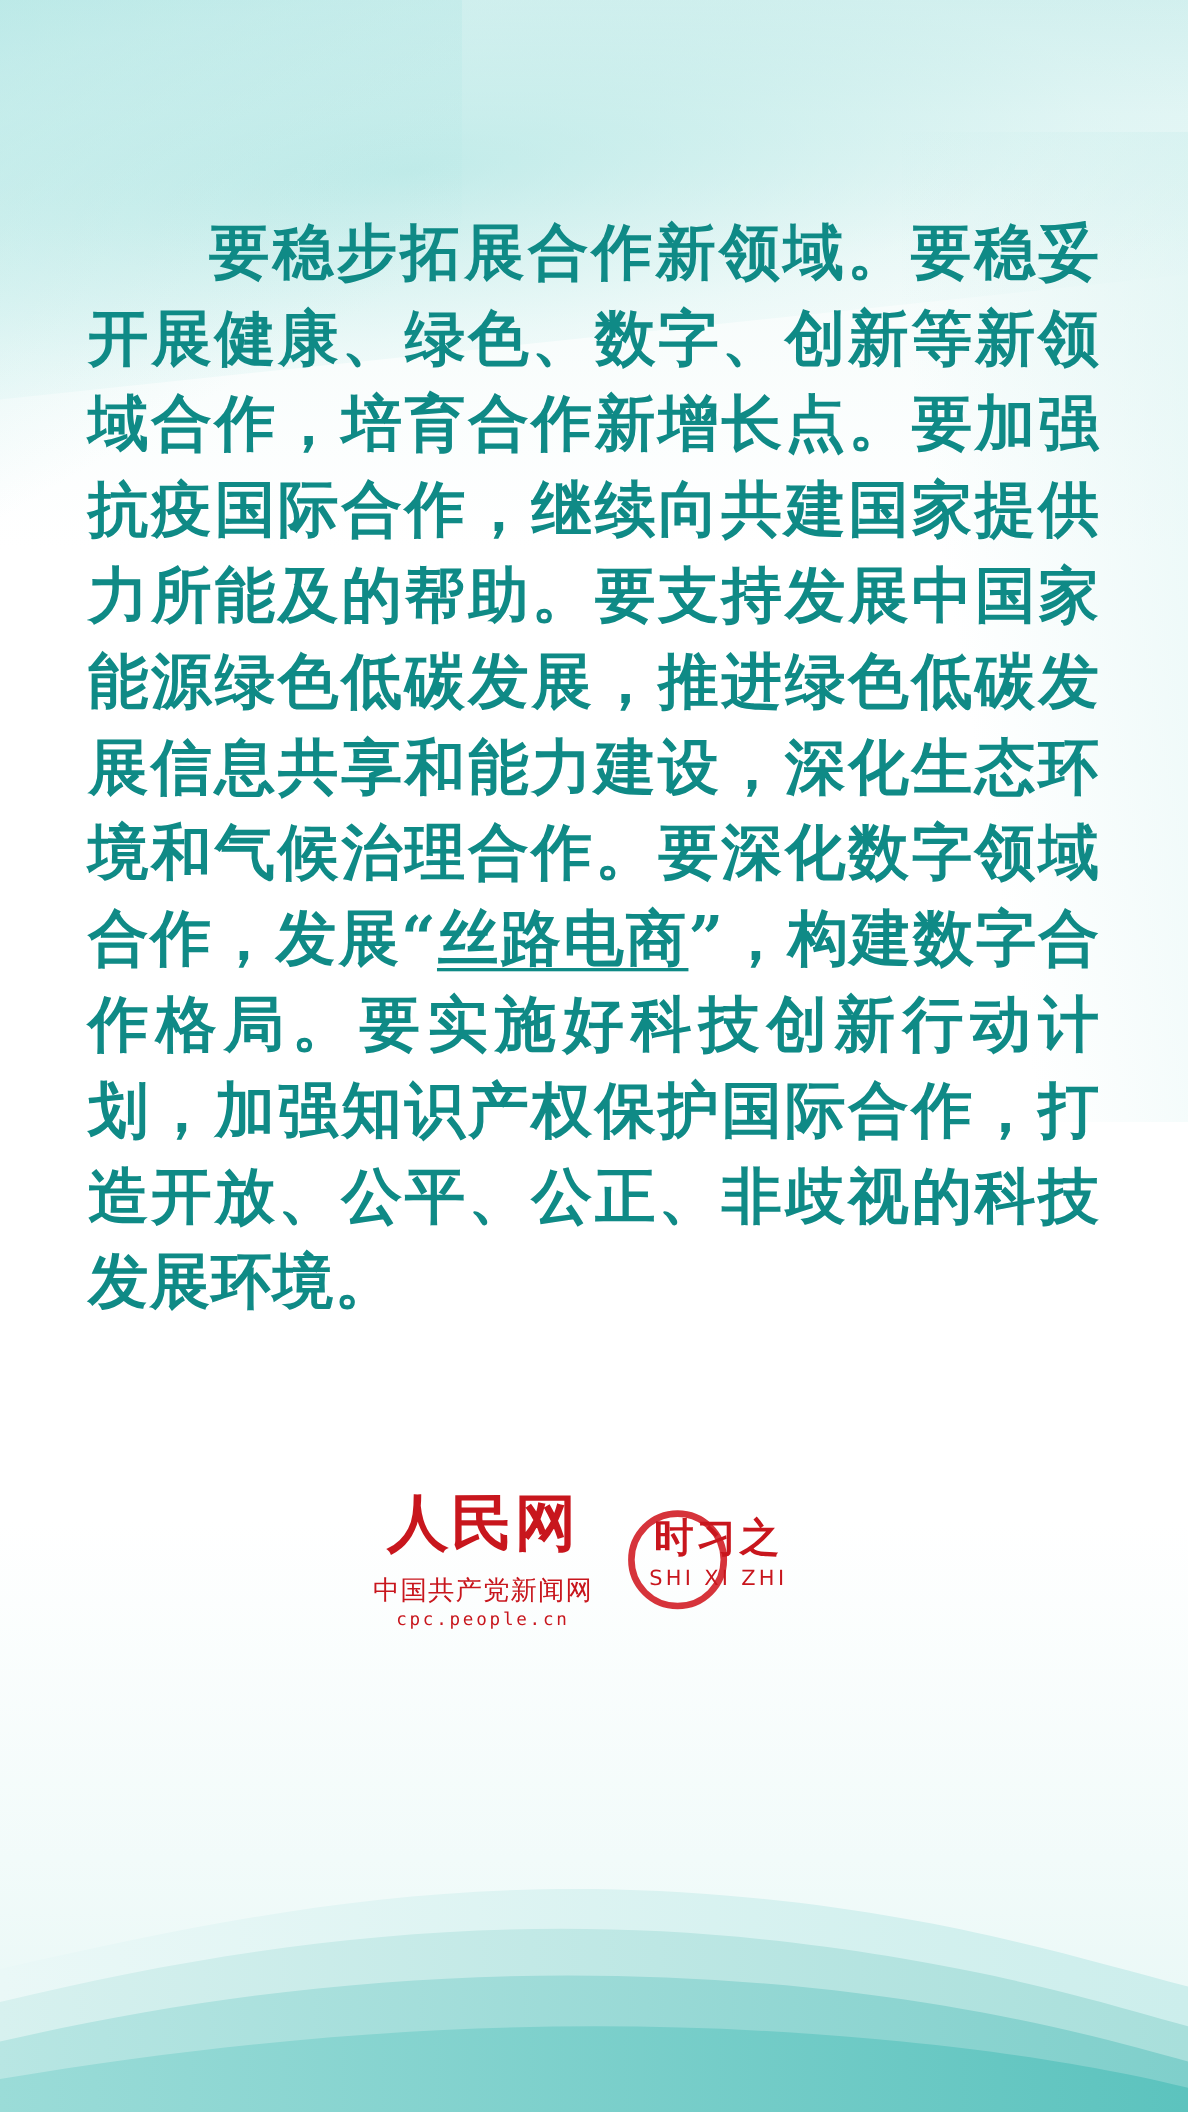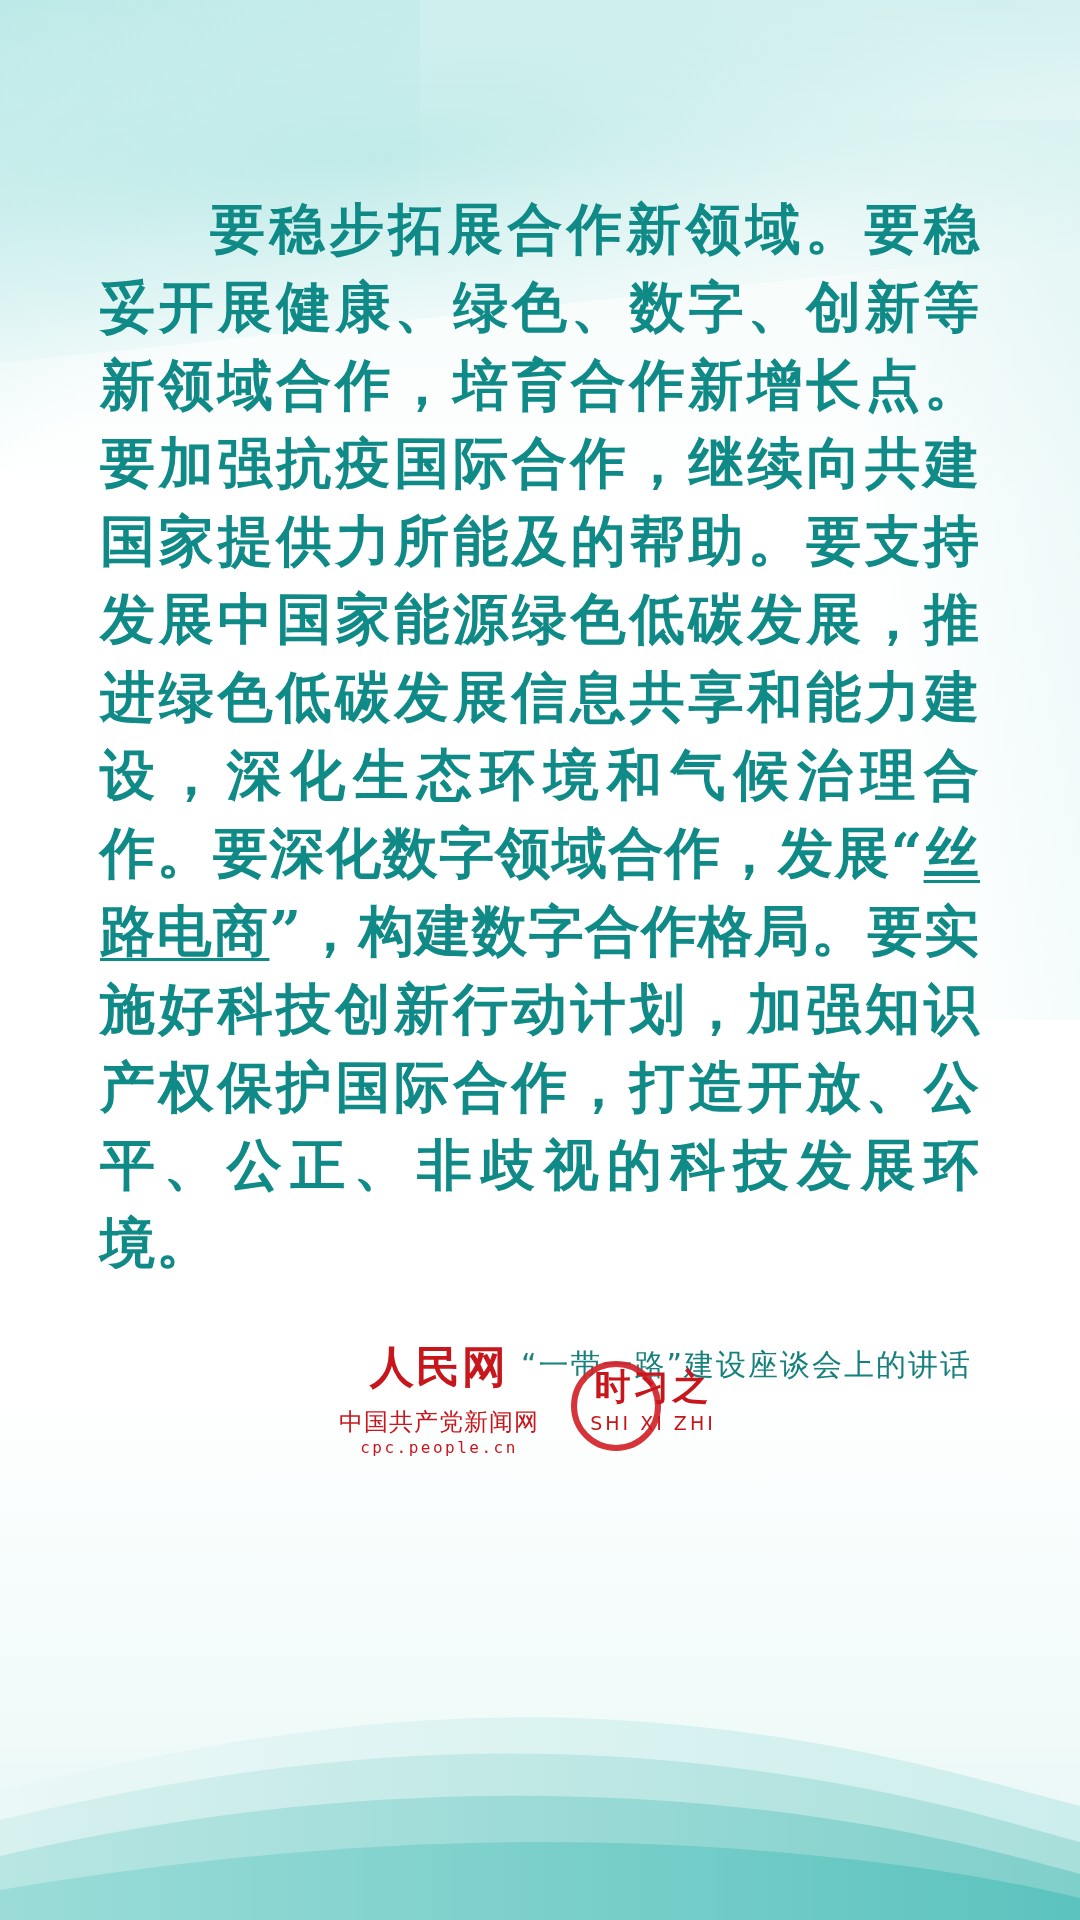--- a/index.html
+++ b/index.html
@@ -64,21 +64,21 @@
     height: 430px;
     pointer-events: none;
   }
 
   
   .content {
     position: absolute;
     top: 190px;
     left: 0;
     width: 1080px;
-    padding: 0 100px;
+    padding: 0 80px;
     box-sizing: border-box;
   }
 
   .quote-body {
     color: #0f8a86;
     font-size: 55px;
     line-height: 78px;
     letter-spacing: 1px;
     text-align: justify;
     text-justify: inter-ideograph;
@@ -119,24 +119,25 @@
   }
 
   .people-logo {
     display: flex;
     flex-direction: column;
     align-items: center;
     line-height: 1;
   }
   .people-logo .pl-main {
     color: #c8161d;
-    font-size: 44px;
+    font-size: 56px;
     font-weight: 700;
     letter-spacing: 2px;
     font-family: "DejaVu Serif", "Liberation Serif", serif;
+    margin-top: 12px;
   }
   .people-logo .pl-sub {
     margin-top: 21px;
     color: #c8161d;
     font-size: 24px;
     letter-spacing: 1px;
     font-family: "DejaVu Sans", "Liberation Sans", sans-serif;
   }
   .people-logo .pl-url {
     margin-top: 6px;
@@ -193,21 +194,20 @@
   <div class="top-band"></div>
   <div class="top-swoosh"></div>
   <div class="top-left-fade"></div>
   <div class="right-fade"></div>
 
   <div class="content">
 
     <p class="quote-body"><span>要稳步拓展合作新领域。要稳妥开展健康、绿色、数字、创新等新领域合作，培育合作新增长点。要加强抗疫国际合作，继续向共建国家提供力所能及的帮助。要支持发展中国家能源绿色低碳发展，推进绿色低碳发展信息共享和能力建设，深化生态环境和气候治理合作。要深化数字领域合作，发展“</span><span class="underline-seg">丝路电商</span><span>”，构建数字合作格局。要实施好科技创新行动计划，加强知识产权保护国际合作，打造开放、公平、公正、非歧视的科技发展环境。</span></p>
 
     <div class="attribution">
-      <span class="attr-line2">“一带一路”建设座谈会上的讲话</span>
     </div>
   </div>
 
   <div class="logo-row">
 
     <div class="people-logo">
       <span class="pl-main">人民网</span>
       <span class="pl-sub">中国共产党新闻网</span>
       <span class="pl-url">cpc.people.cn</span>
     </div>

